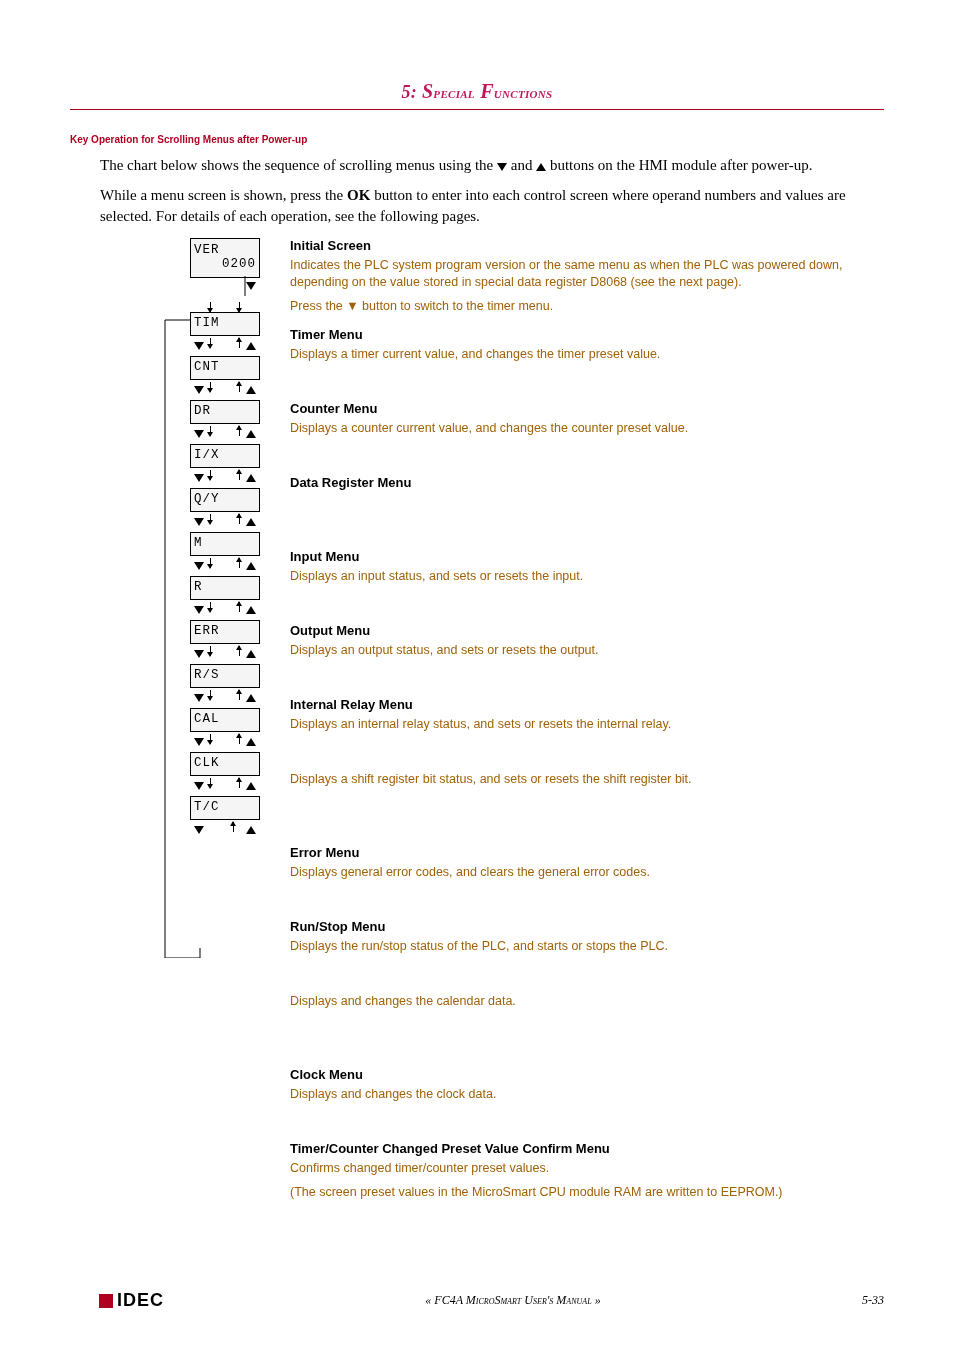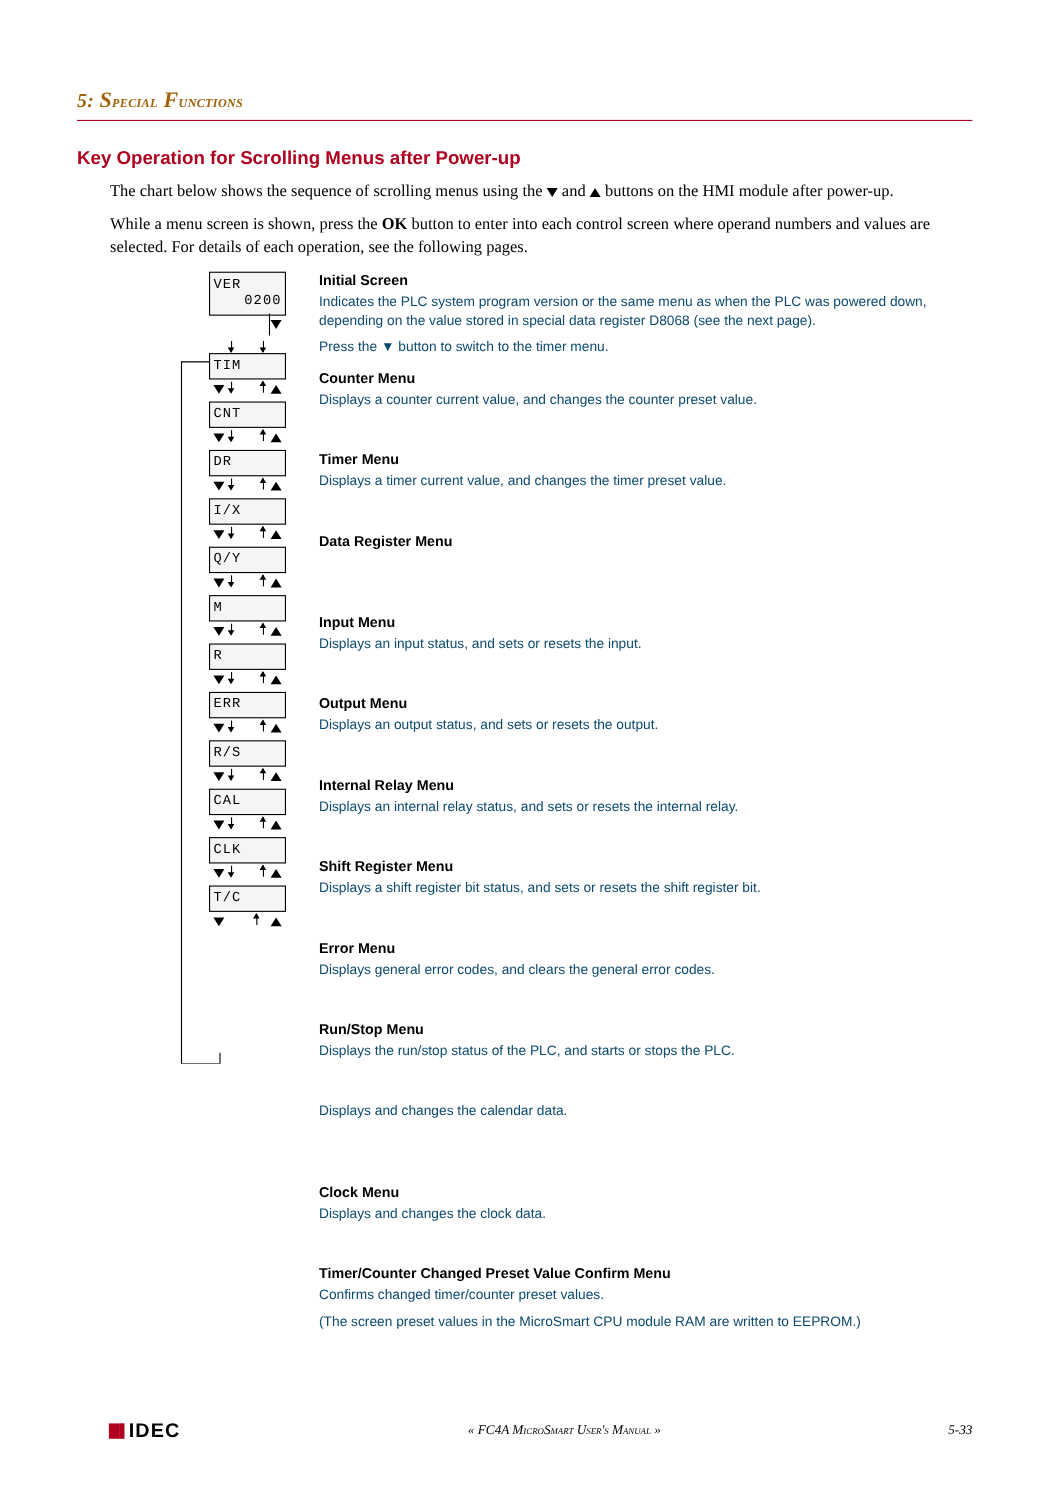--- a/index.html
+++ b/index.html
@@ -6,40 +6,40 @@
   body {
     width: 954px;
     height: 1351px;
     font-family: Arial, Helvetica, sans-serif;
     color: #000;
     background: #fff;
     position: relative;
     padding: 80px 70px 40px 70px;
   }
   .chapter-header {
-    text-align: left;
-    color: #a16207;
+    text-align: center;
+    color: #be185d;
     font-style: italic;
     font-weight: bold;
     font-size: 18px;
     font-family: Georgia, 'Times New Roman', serif;
     margin-bottom: 6px;
     letter-spacing: 0.3px;
   }
   .chapter-header .fn { font-variant: small-caps; }
   .hr-red {
     border: none;
     height: 1px;
     background: #b00020;
     margin-bottom: 24px;
   }
   .section-title {
     color: #b00020;
     font-weight: bold;
-    font-size: 17px;
+    font-size: 10px;
     margin-bottom: 10px;
   }
   .intro {
     font-family: 'Times New Roman', Times, serif;
     font-size: 15px;
     line-height: 1.35;
     margin-left: 30px;
     margin-bottom: 10px;
   }
   .intro .ok { font-weight: bold; }
@@ -159,21 +159,21 @@
   .desc-block.h-std { min-height: 42px; margin-bottom: 32px; }
   .desc-block.h-last { min-height: 58px; }
   .desc-title {
     font-weight: bold;
     font-size: 13px;
     margin-bottom: 4px;
   }
   .desc-text {
     font-size: 12.5px;
     line-height: 1.4;
-    color: #0c4a6e;
+    color: #a16207;
   }
   .desc-text p { margin-bottom: 6px; }
 
   
   .footer {
     position: absolute;
     bottom: 40px;
     left: 70px;
     right: 70px;
     display: flex;
@@ -371,32 +371,32 @@
     </div>
   <div class="descriptions" id="descs">
       <div class="desc-block h-initial">
     <div class="desc-title">Initial Screen</div>
     <div class="desc-text">
       <p>Indicates the PLC system program version or the same menu as when the PLC was powered down, depending on the value stored in special data register D8068 (see the next page).</p>
           <p>Press the ▼ button to switch to the timer menu.</p>
     </div>
   </div>
       <div class="desc-block h-std">
+    <div class="desc-title">Timer Menu</div>
+    <div class="desc-text">
+      <p>Displays a timer current value, and changes the timer preset value.</p>
+    </div>
+  </div>
+      <div class="desc-block h-std">
     <div class="desc-title">Counter Menu</div>
     <div class="desc-text">
       <p>Displays a counter current value, and changes the counter preset value.</p>
     </div>
   </div>
       <div class="desc-block h-std">
-    <div class="desc-title">Timer Menu</div>
-    <div class="desc-text">
-      <p>Displays a timer current value, and changes the timer preset value.</p>
-    </div>
-  </div>
-      <div class="desc-block h-std">
     <div class="desc-title">Data Register Menu</div>
   </div>
       <div class="desc-block h-std">
     <div class="desc-title">Input Menu</div>
     <div class="desc-text">
       <p>Displays an input status, and sets or resets the input.</p>
     </div>
   </div>
       <div class="desc-block h-std">
     <div class="desc-title">Output Menu</div>
@@ -404,21 +404,20 @@
       <p>Displays an output status, and sets or resets the output.</p>
     </div>
   </div>
       <div class="desc-block h-std">
     <div class="desc-title">Internal Relay Menu</div>
     <div class="desc-text">
       <p>Displays an internal relay status, and sets or resets the internal relay.</p>
     </div>
   </div>
       <div class="desc-block h-std">
-    <div class="desc-title">Shift Register Menu</div>
     <div class="desc-text">
       <p>Displays a shift register bit status, and sets or resets the shift register bit.</p>
     </div>
   </div>
       <div class="desc-block h-std">
     <div class="desc-title">Error Menu</div>
     <div class="desc-text">
       <p>Displays general error codes, and clears the general error codes.</p>
     </div>
   </div>

